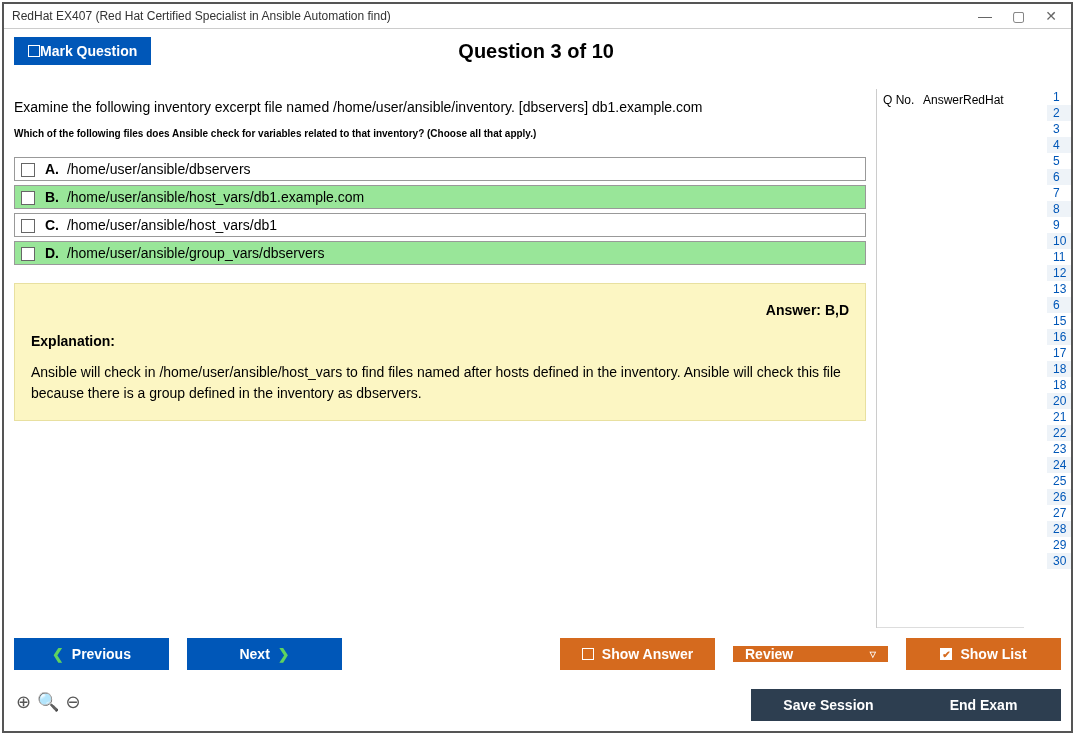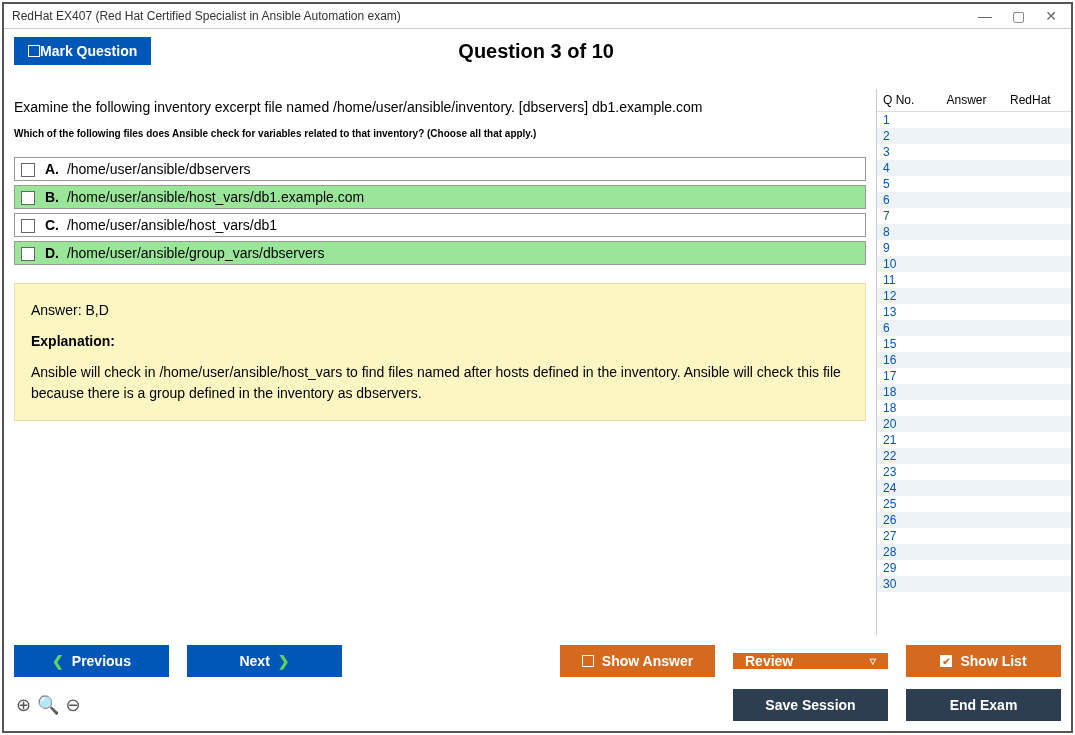--- a/index.html
+++ b/index.html
@@ -20,24 +20,24 @@
 .qtext { font-size: 14px; line-height: 1.5; margin-bottom: 8px; }
 .qtext2 { font-size: 10px; line-height: 1.5; margin-bottom: 16px; font-weight: bold; }
 
 .opt { display: flex; align-items: flex-end; border: 1px solid #999; margin-bottom: 4px; padding: 3px 6px; font-size: 14px; }
 .opt .chk { width: 14px; height: 14px; border: 1px solid #666; margin-right: 10px; flex-shrink: 0; }
 .opt.correct { background: #99e699; }
 .opt.correct .chk { background: #fff; border-color: #666; }
 .opt b { margin-right: 4px; }
 
 .answer-box { background: #fcf6c3; border: 1px solid #e8e0a0; margin-top: 18px; padding: 16px; font-size: 14px; line-height: 1.5; }
-.answer-box .ans-line { font-weight: normal; margin-bottom: 10px; }
+.answer-box .ans-line { font-weight: bold; margin-bottom: 10px; text-align: right; }
 .answer-box .exp-label { font-weight: bold; margin-bottom: 10px; }
 
-.sidebar { width: 195px; border-left: 1px solid #ccc; display: flex; flex-direction: column; position: relative;}
+.sidebar { width: 195px; border-left: 1px solid #ccc; display: flex; flex-direction: row; position: relative; gap: 23px;}
 .side-head { display: flex; font-size: 12px; padding: 4px 6px; border-bottom: 1px solid #ddd; background: #fff; }
 .side-head .c1 { width: 40px; }
 .side-head .c2 { flex: 1; text-align: center;}
 .side-head .c3 { width: 55px; }
 .side-list { flex: 1; overflow-y: scroll; font-size: 12px; }
 .side-row { display: flex; padding: 1px 6px; color: #0057b8; }
 .side-row.even { background: #eef3f8; }
 .side-row .c1 { width: 40px; }
 
 .footer { padding: 10px; }
@@ -46,29 +46,29 @@
 .btn { padding: 8px 0; font-size: 14px; font-weight: bold; color: #fff; text-align: center; display: flex; align-items: center; justify-content: center; gap: 8px; }
 .btn-blue { background: #0057b8; width: 155px; }
 .btn-orange { background: #d56a1e; width: 155px; }
 .btn-dark { background: #2d3e50; width: 155px; }
 .btn .arrow-l { color: #5fd35f; font-weight: bold; }
 .btn .arrow-r { color: #5fd35f; font-weight: bold; }
 .btn .box { width: 12px; height: 12px; border: 1px solid #fff; background:#fff; display: inline-flex; align-items:center; justify-content:center; color:#d56a1e; font-size:10px;}
 .btn .box.empty { background: transparent;}
 .btn .tri { font-size:8px; color:#fff; }
 .zoom-icons { display: flex; gap: 6px; color: #555; font-size: 18px; padding-left: 2px;}
-.row2 { display:flex; gap:18px; justify-content:flex-end; padding-right:0;}
+.row2 { display:flex; justify-content:flex-end; padding-right:0;margin-top:7px;}
 .row2-wrap { display:flex; align-items:center;}
 </style>
 </head>
 <body>
 
 <div class="outer">
   <div class="titlebar">
-    <span class="titlebar-text">RedHat EX407 (Red Hat Certified Specialist in Ansible Automation exam)</span>
+    <span class="titlebar-text">RedHat EX407 (Red Hat Certified Specialist in Ansible Automation find)</span>
     <div class="win-controls">
       <span>—</span>
       <span>▢</span>
       <span>✕</span>
     </div>
   </div>
 
   <div class="header-row">
     <div class="mark-btn">
       <span class="box"></span>

